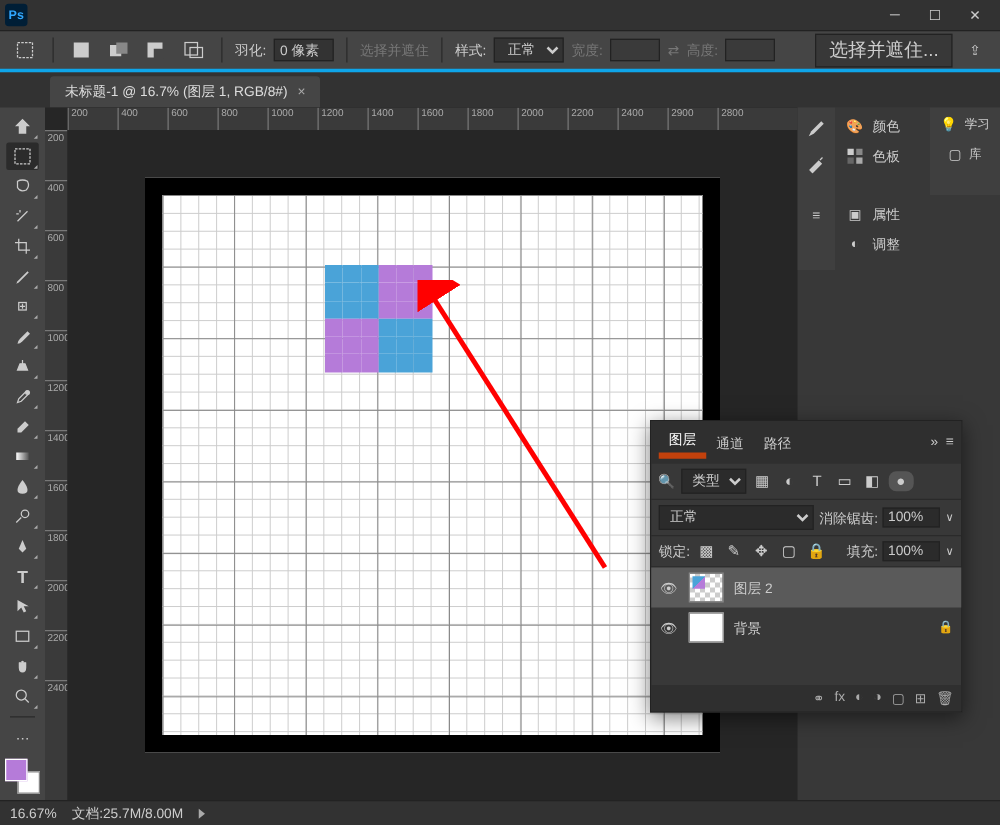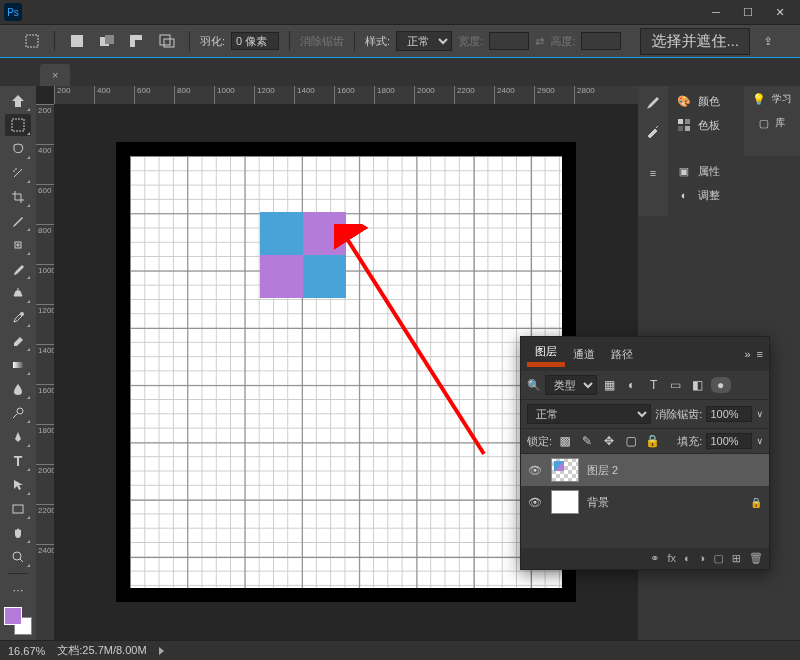--- a/index.html
+++ b/index.html
@@ -1,22 +1,22 @@
 <!DOCTYPE html>
 <html><head>
 <meta charset="utf-8">
 <style>
 * { margin: 0; padding: 0; box-sizing: border-box; font-family: "Microsoft YaHei", sans-serif; }
 body { background: #323232; width: 800px; height: 660px; overflow: hidden; color: #ccc; font-size: 11px; }
 .titlebar { height: 24px; background: #323232; display: flex; align-items: center; padding: 0 4px; }
-.ps-logo { width: 18px; height: 18px; background: #001e36; border-radius: 3px; display: flex; align-items: center; justify-content: center; color: #31a8ff; font-size: 10px; font-weight: normal; margin-right: 8px; }
+.ps-logo { width: 18px; height: 18px; background: #001e36; border-radius: 3px; display: flex; align-items: center; justify-content: center; color: #31a8ff; font-size: 10px; font-weight: bold; margin-right: 8px; }
 .menu-item { padding: 2px 6px; color: #ccc; cursor: pointer; }
 .window-controls { margin-left: auto; display: flex; }
 .win-btn { width: 32px; height: 24px; display: flex; align-items: center; justify-content: center; color: #ccc; cursor: pointer; }
-.options-bar { height: 34px; background: #454545; border-top: 1px solid #222; border-bottom: 1px solid #0ea5e9; display: flex; align-items: center; padding: 0 20px; gap: 6px; }
+.options-bar { height: 34px; background: #454545; border-top: 1px solid #222; border-bottom: 3px solid #0ea5e9; display: flex; align-items: center; padding: 0 8px; gap: 6px; }
 .opt-icon { width: 24px; height: 24px; display: flex; align-items: center; justify-content: center; border: 1px solid transparent; cursor: pointer; }
 .opt-sep { width: 1px; height: 20px; background: #2a2a2a; margin: 0 4px; }
 .opt-label { color: #ccc; font-size: 11px; }
 .opt-input { background: #333; border: 1px solid #222; color: #ccc; padding: 2px 4px; width: 48px; font-size: 11px; }
 .opt-select { background: #333; border: 1px solid #222; color: #ccc; padding: 2px 6px; font-size: 11px; }
 .opt-btn { background: #383838; border: 1px solid #222; padding: 3px 10px; color: #ccc; font-size: 15px; cursor: pointer; }
 .tab-bar { height: 28px; background: #323232; display: flex; align-items: flex-end; padding-left: 40px; }
 .doc-tab { background: #454545; padding: 5px 12px; color: #ddd; font-size: 11px; border-top-left-radius: 3px; border-top-right-radius: 3px; display: flex; gap: 8px; align-items: center; }
 .tab-close { cursor: pointer; color: #aaa; }
 .main-area { display: flex; height: 554px; position: relative; }
@@ -109,36 +109,37 @@
   <div class="opt-icon">
       <svg width="16" height="14">
         <rect x="1" y="1" width="10" height="10" fill="none" stroke="#ccc"></rect>
         <rect x="5" y="5" width="10" height="8" fill="none" stroke="#ccc"></rect>
       </svg>
     </div>
   <div class="opt-sep"></div>
   <span class="opt-label">羽化:</span>
   <input class="opt-input" value="0 像素" style="">
   <div class="opt-sep"></div>
-  <span class="opt-label" style="color:#777">消除锯齿</span>
+  <span class="opt-label" style="color:#777">选择并遮住</span>
   <div class="opt-sep"></div>
   <span class="opt-label">样式:</span>
   <select class="opt-select"><option>正常</option></select>
   <span class="opt-label" style="color:#777">宽度:</span>
   <input class="opt-input" disabled="" style="width: 40px; background: rgb(58, 58, 58);">
   <span style="color:#777">⇄</span>
   <span class="opt-label" style="color:#777">高度:</span>
   <input class="opt-input" disabled="" style="width: 40px; background: rgb(58, 58, 58);">
   <div style="flex:1"></div>
   <button class="opt-btn">选择并遮住...</button>
   <div class="opt-icon">⇪</div>
 </div>
 
 <div class="tab-bar">
   <div class="doc-tab">
+    <span>未标题-1 @ 16.7% (图层 1, RGB/8#)</span>
     <span class="tab-close">×</span>
   </div>
 </div>
 
 <div class="main-area">
 
   <div class="tools-left">
     <div class="tool">
         <svg width="14" height="14">
           <path d="M7 1 L13 7 L10 7 L10 13 L4 13 L4 7 L1 7 Z" fill="#ccc"></path>

